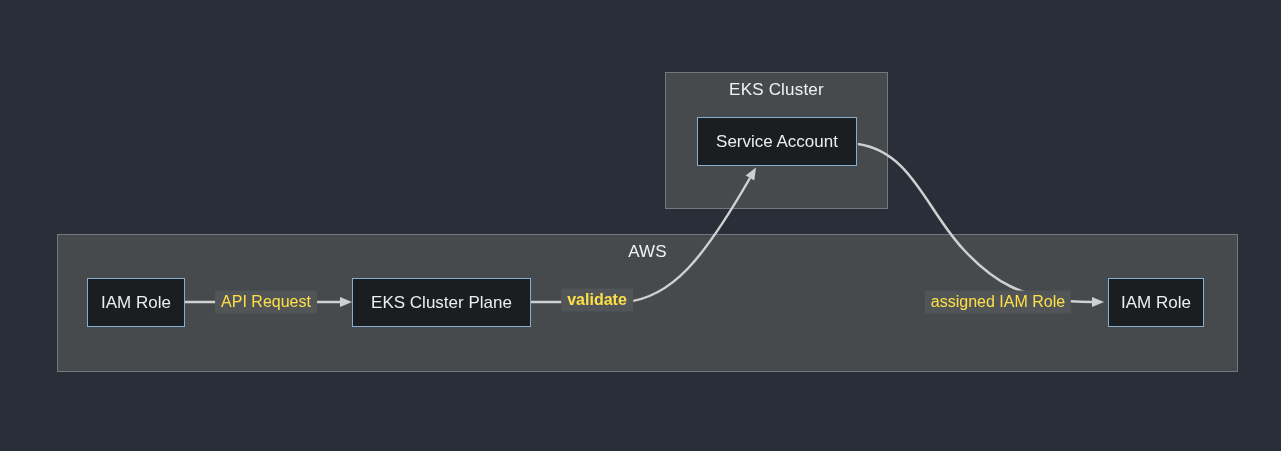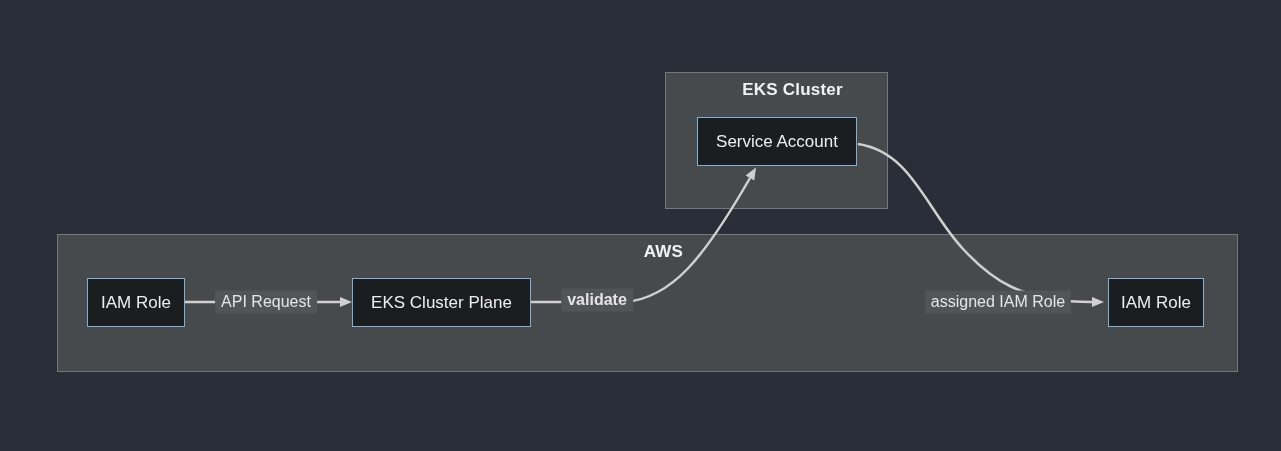--- a/index.html
+++ b/index.html
@@ -18,26 +18,26 @@
   .cluster {
     position: absolute;
     background: #474a4c;
     border: 1.5px solid #74787c;
     box-sizing: border-box;
     z-index: 1;
   }
   .cluster-title {
     position: absolute;
     top: 7px;
-    left: 16px;
+    left: 0;
     width: 100%;
     text-align: center;
     color: #f0f2f4;
     font-size: 17px;
-    font-weight: bold;
+    font-weight: normal;
     letter-spacing: 0.2px;
   }
   #edges {
     position: absolute;
     left: 0;
     top: 0;
     z-index: 2;
   }
   .node {
     position: absolute;
@@ -49,21 +49,21 @@
     display: flex;
     align-items: center;
     justify-content: center;
     white-space: nowrap;
     z-index: 4;
   }
   .edge-label {
     position: absolute;
     transform: translate(-50%, -50%);
     background: #525558;
-    color: #e5e5e5;
+    color: #fde047;
     font-size: 16px;
     padding: 2px 6px 3px 6px;
     white-space: nowrap;
     z-index: 3;
   }
 </style>
 </head>
 <body>
 
 <div id="canvas">

